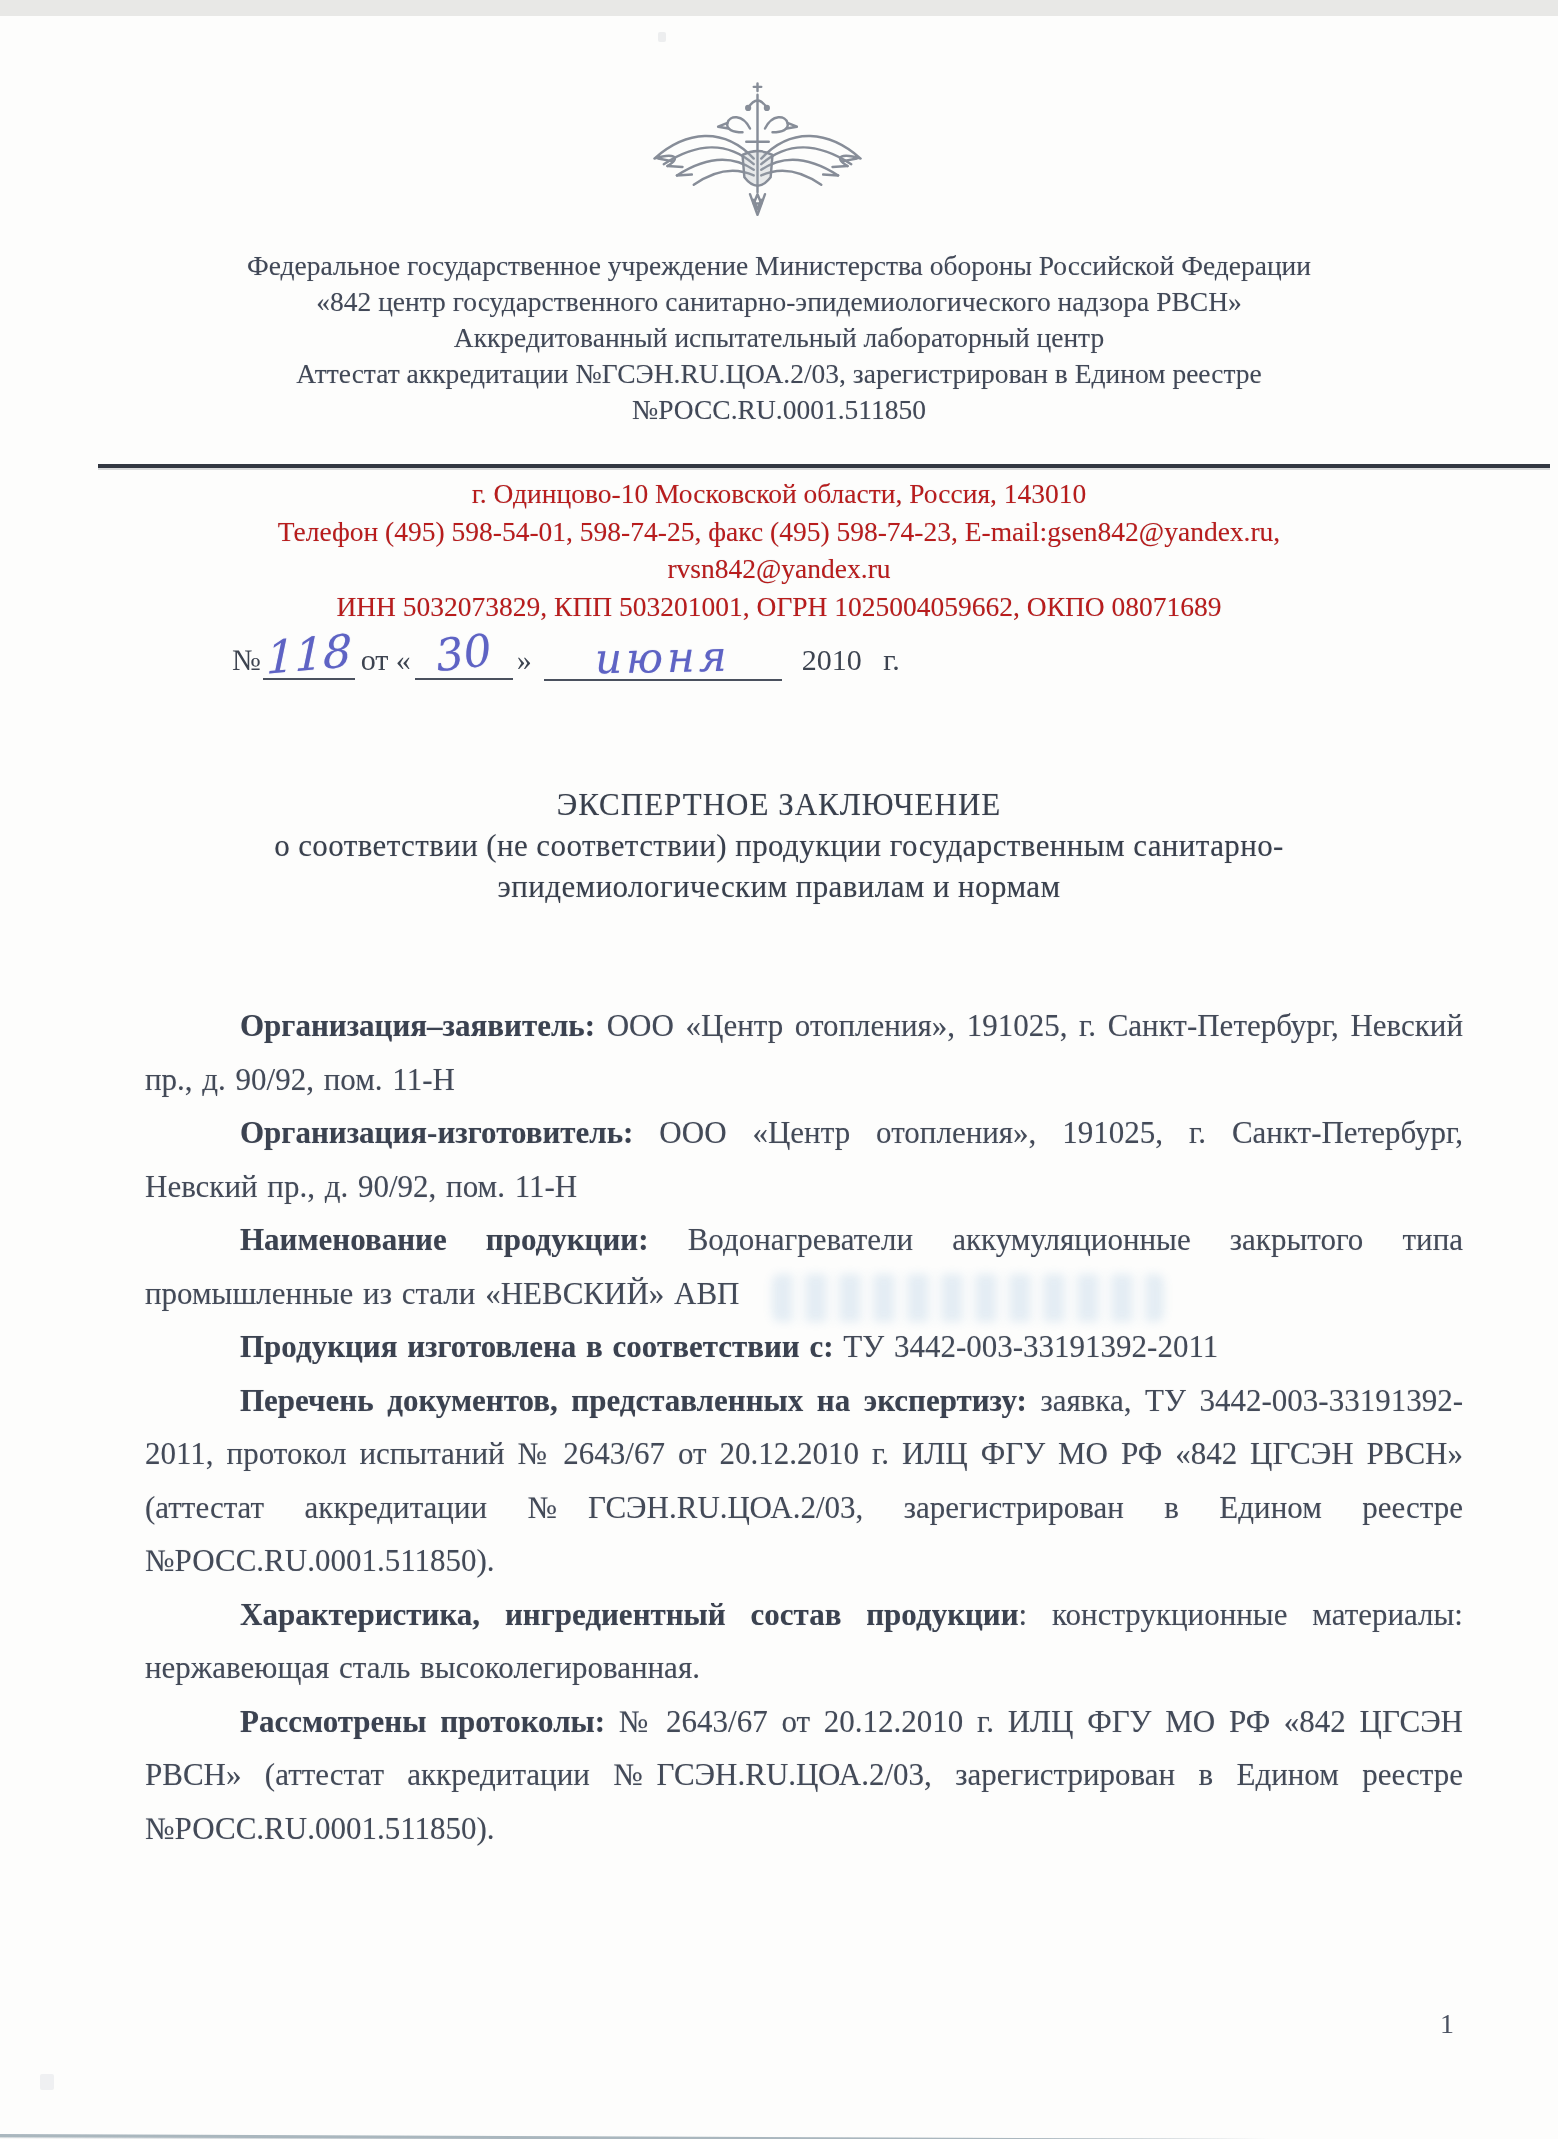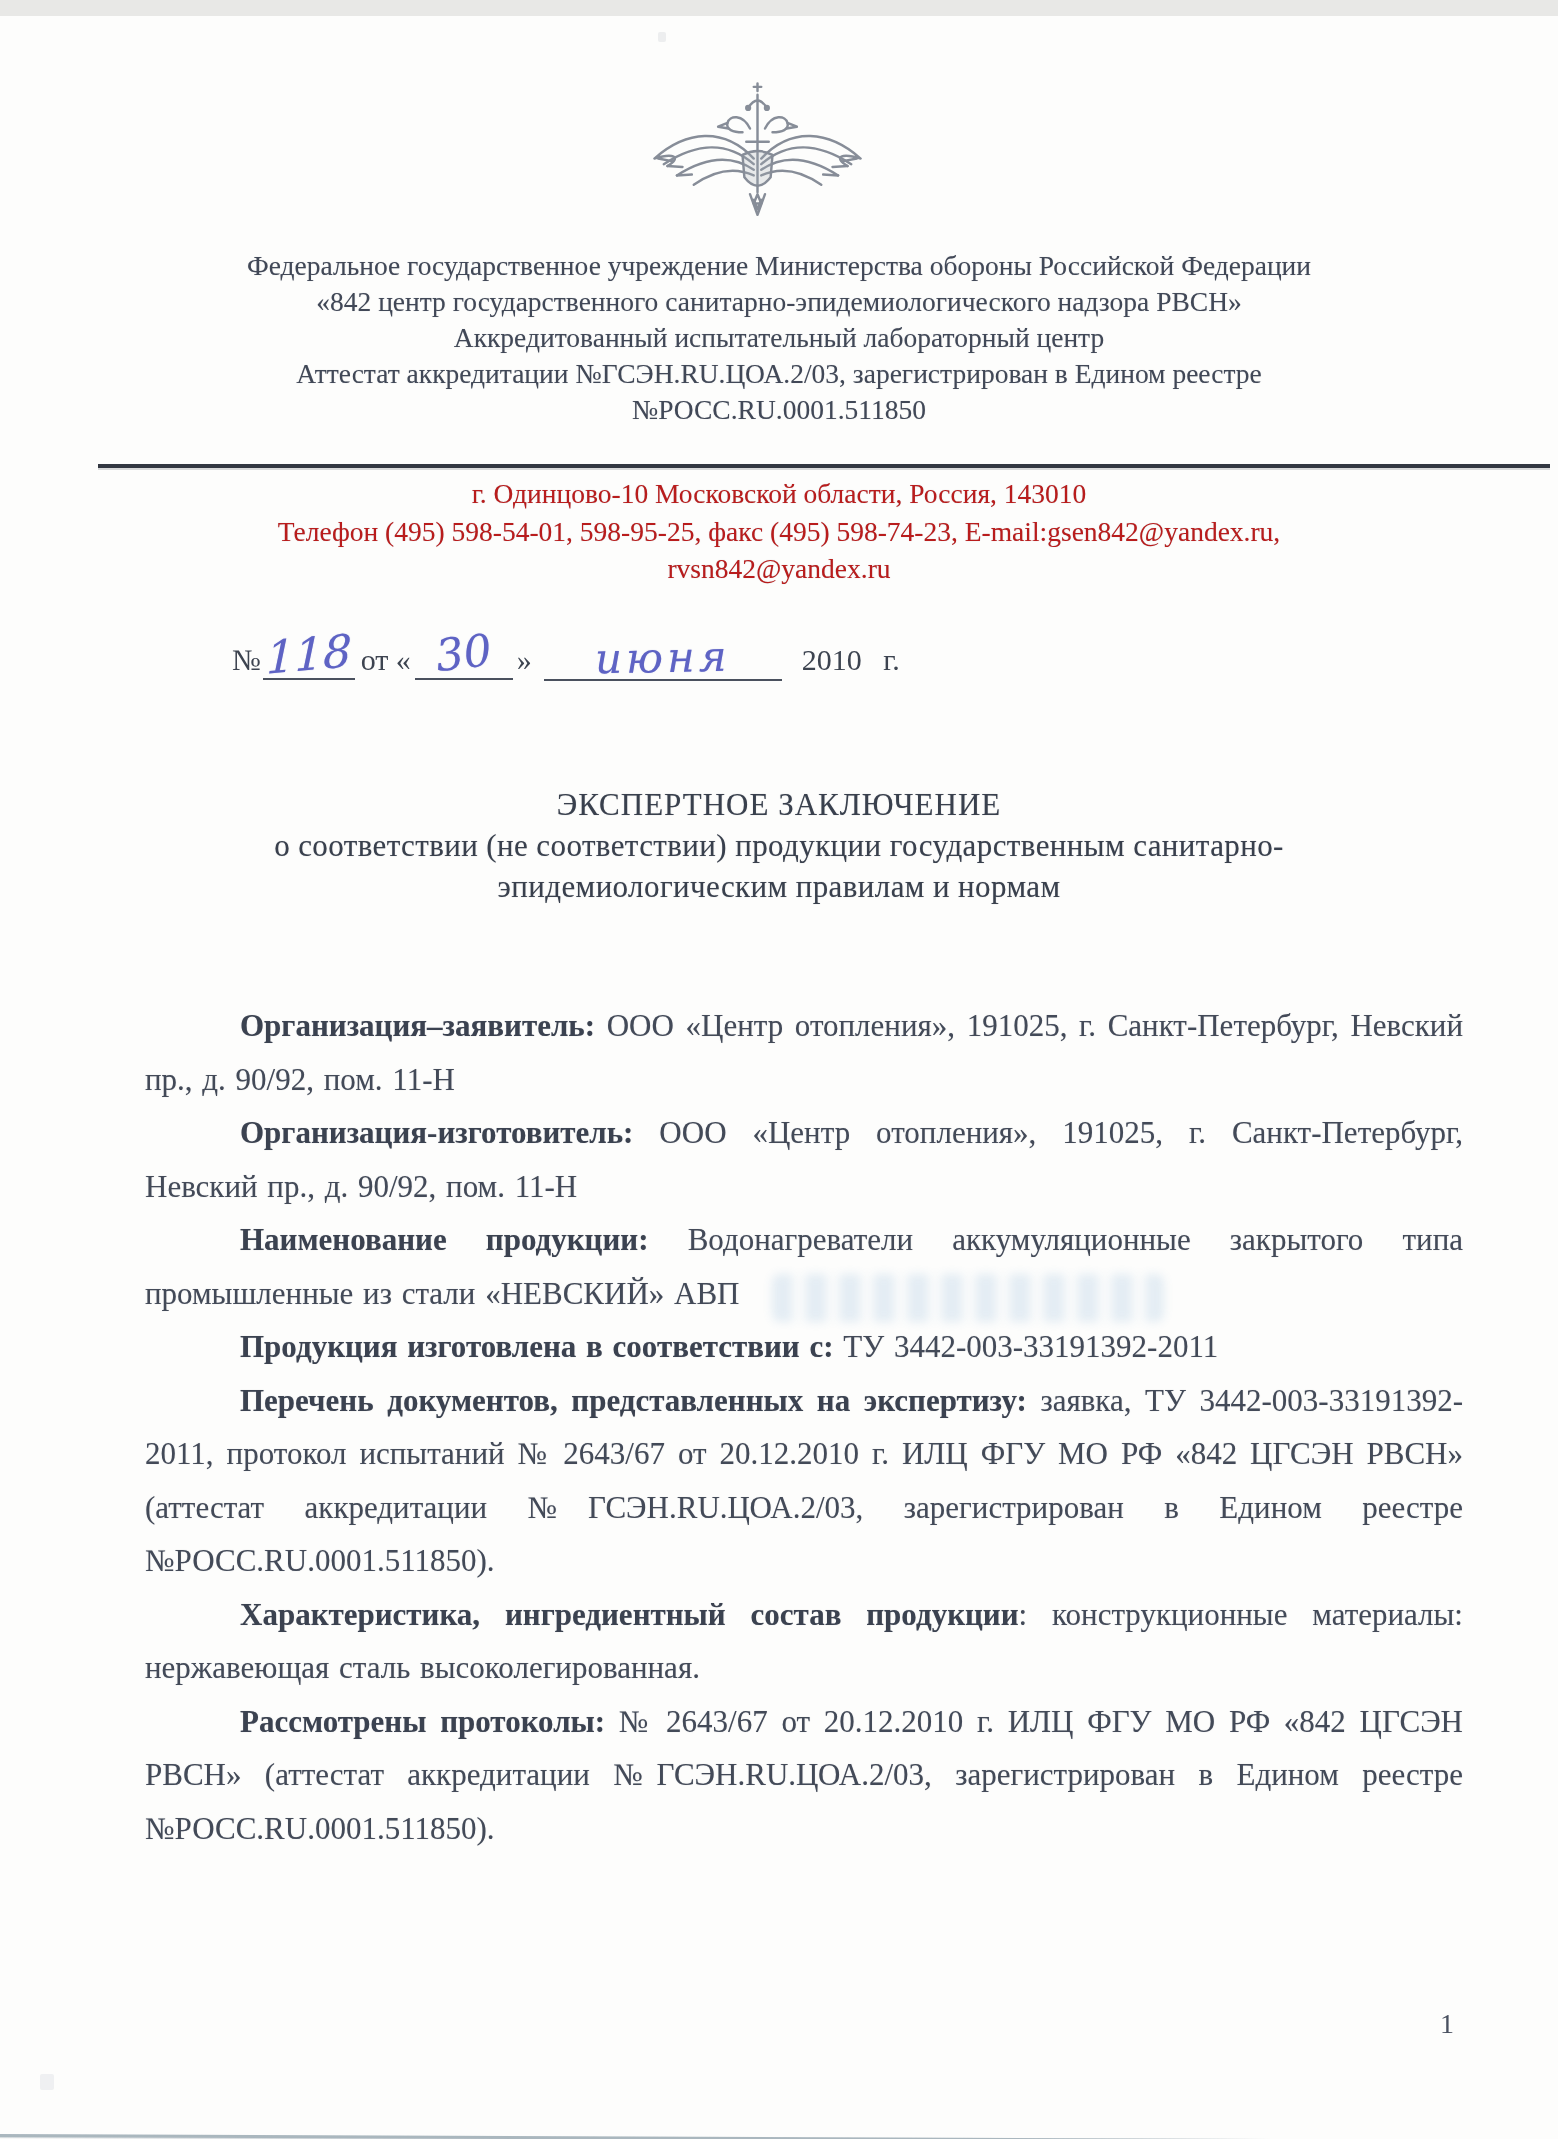--- a/index.html
+++ b/index.html
@@ -146,22 +146,23 @@
     <div>«842 центр государственного санитарно-эпидемиологического надзора РВСН»</div>
     <div>Аккредитованный испытательный лабораторный центр</div>
     <div>Аттестат аккредитации №ГСЭН.RU.ЦОА.2/03, зарегистрирован в Едином реестре</div>
     <div>№РОСС.RU.0001.511850</div>
   </div>
 
   <div class="rule"></div>
 
   <div class="addr-block">
     <div>г. Одинцово-10 Московской области, Россия, 143010</div>
-    <div>Телефон (495) 598-54-01, 598-95-25, факс (495) 598-74-23, E-mail:gsen842@yandex.ru,</div>
+    <div>Телефон (495) 598-54-01, 598-74-25, факс (495) 598-74-23, E-mail:gsen842@yandex.ru,</div>
     <div>rvsn842@yandex.ru</div>
+    <div>ИНН 5032073829, КПП 503201001, ОГРН 1025004059662, ОКПО 08071689</div>
   </div>
 
   <div class="number-line">
     <span>№</span><span class="blank blank-number"><span class="hw hw-number">118</span></span><span>от «</span><span class="blank blank-day"><span class="hw hw-day">30</span></span><span>»</span><span class="blank blank-month"><span class="hw hw-month">июня</span></span><span class="year-suffix">2010 г.</span>
   </div>
 
   <div class="title-block">
     <div class="main-line">ЭКСПЕРТНОЕ ЗАКЛЮЧЕНИЕ</div>
     <div>о соответствии (не соответствии) продукции государственным санитарно-</div>
     <div>эпидемиологическим правилам и нормам</div>

